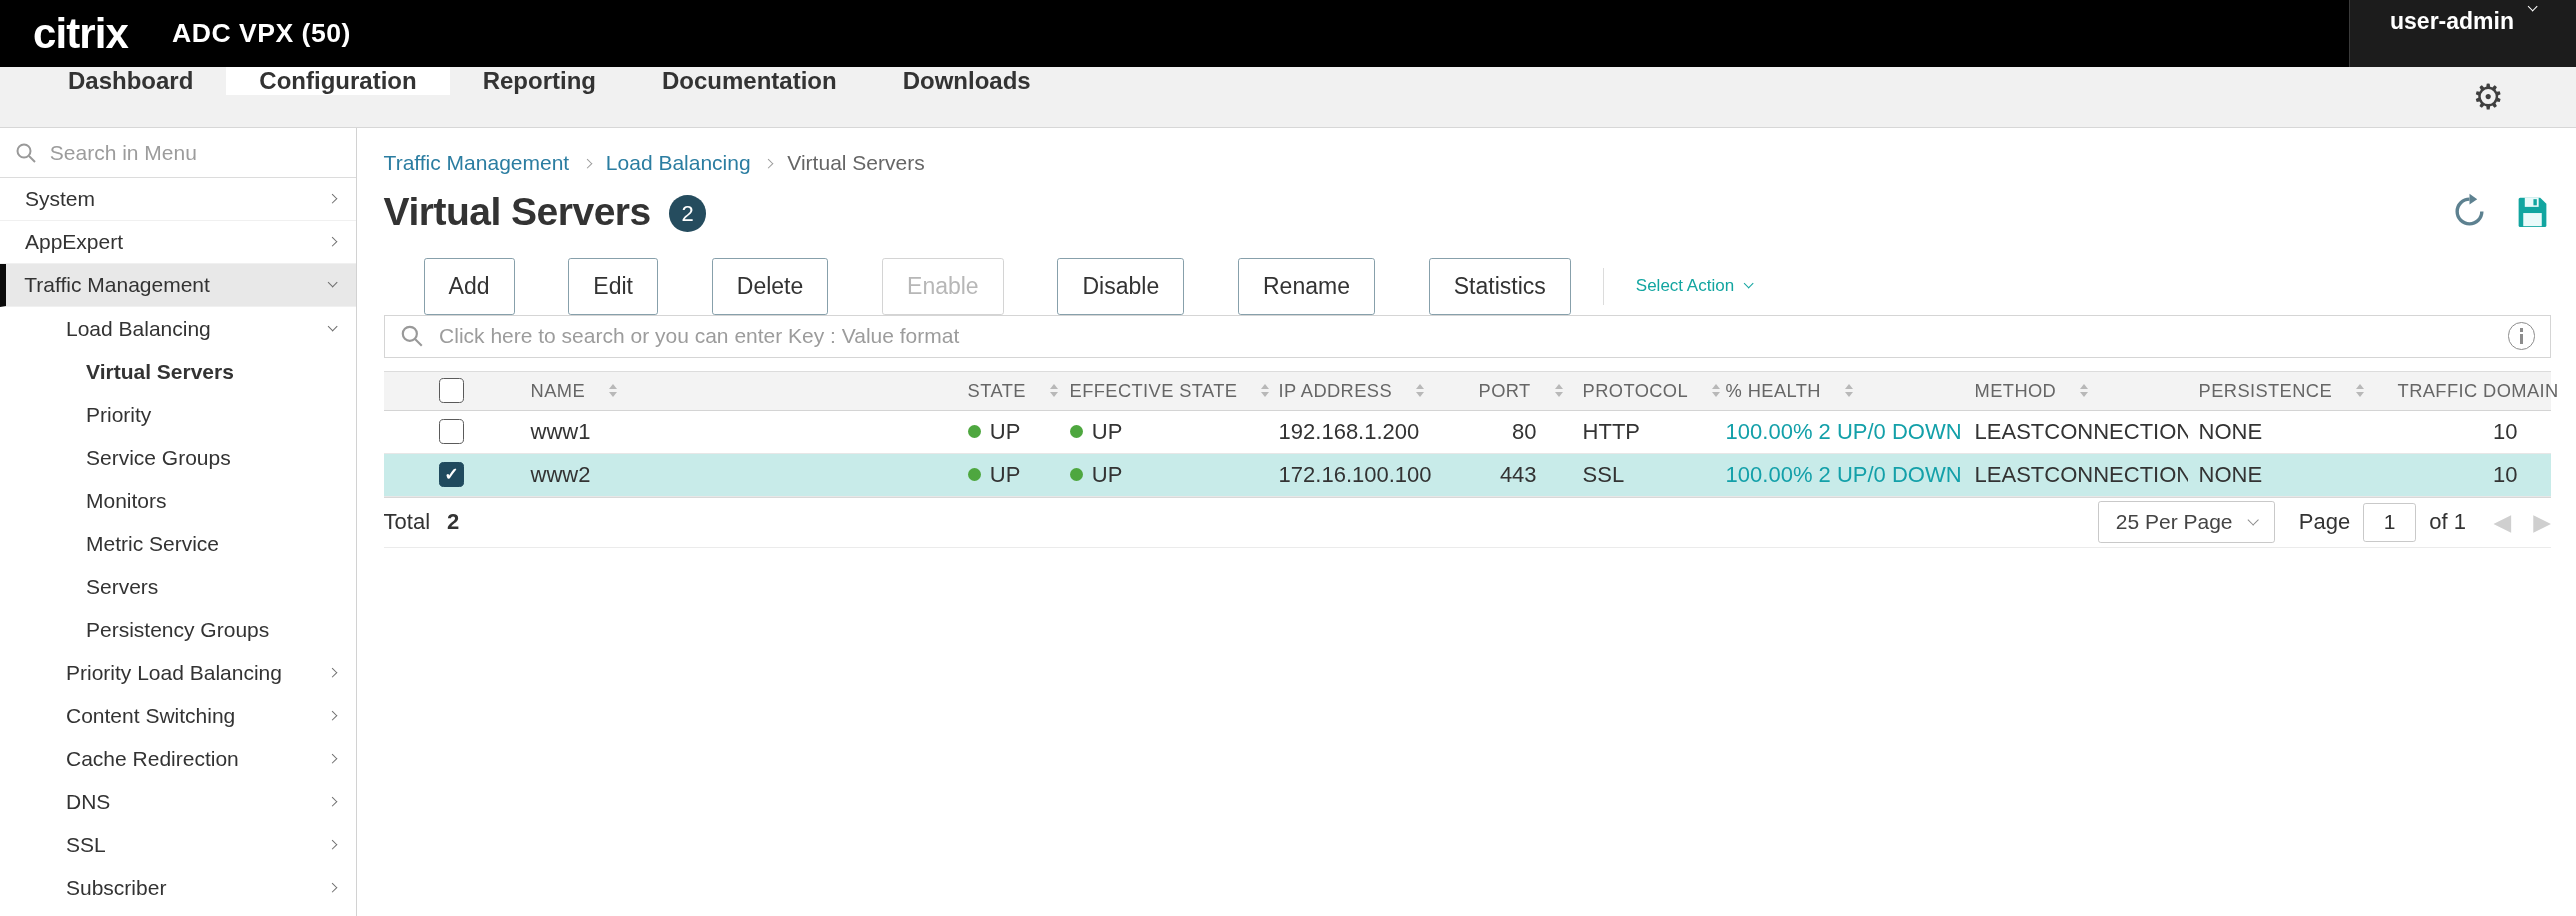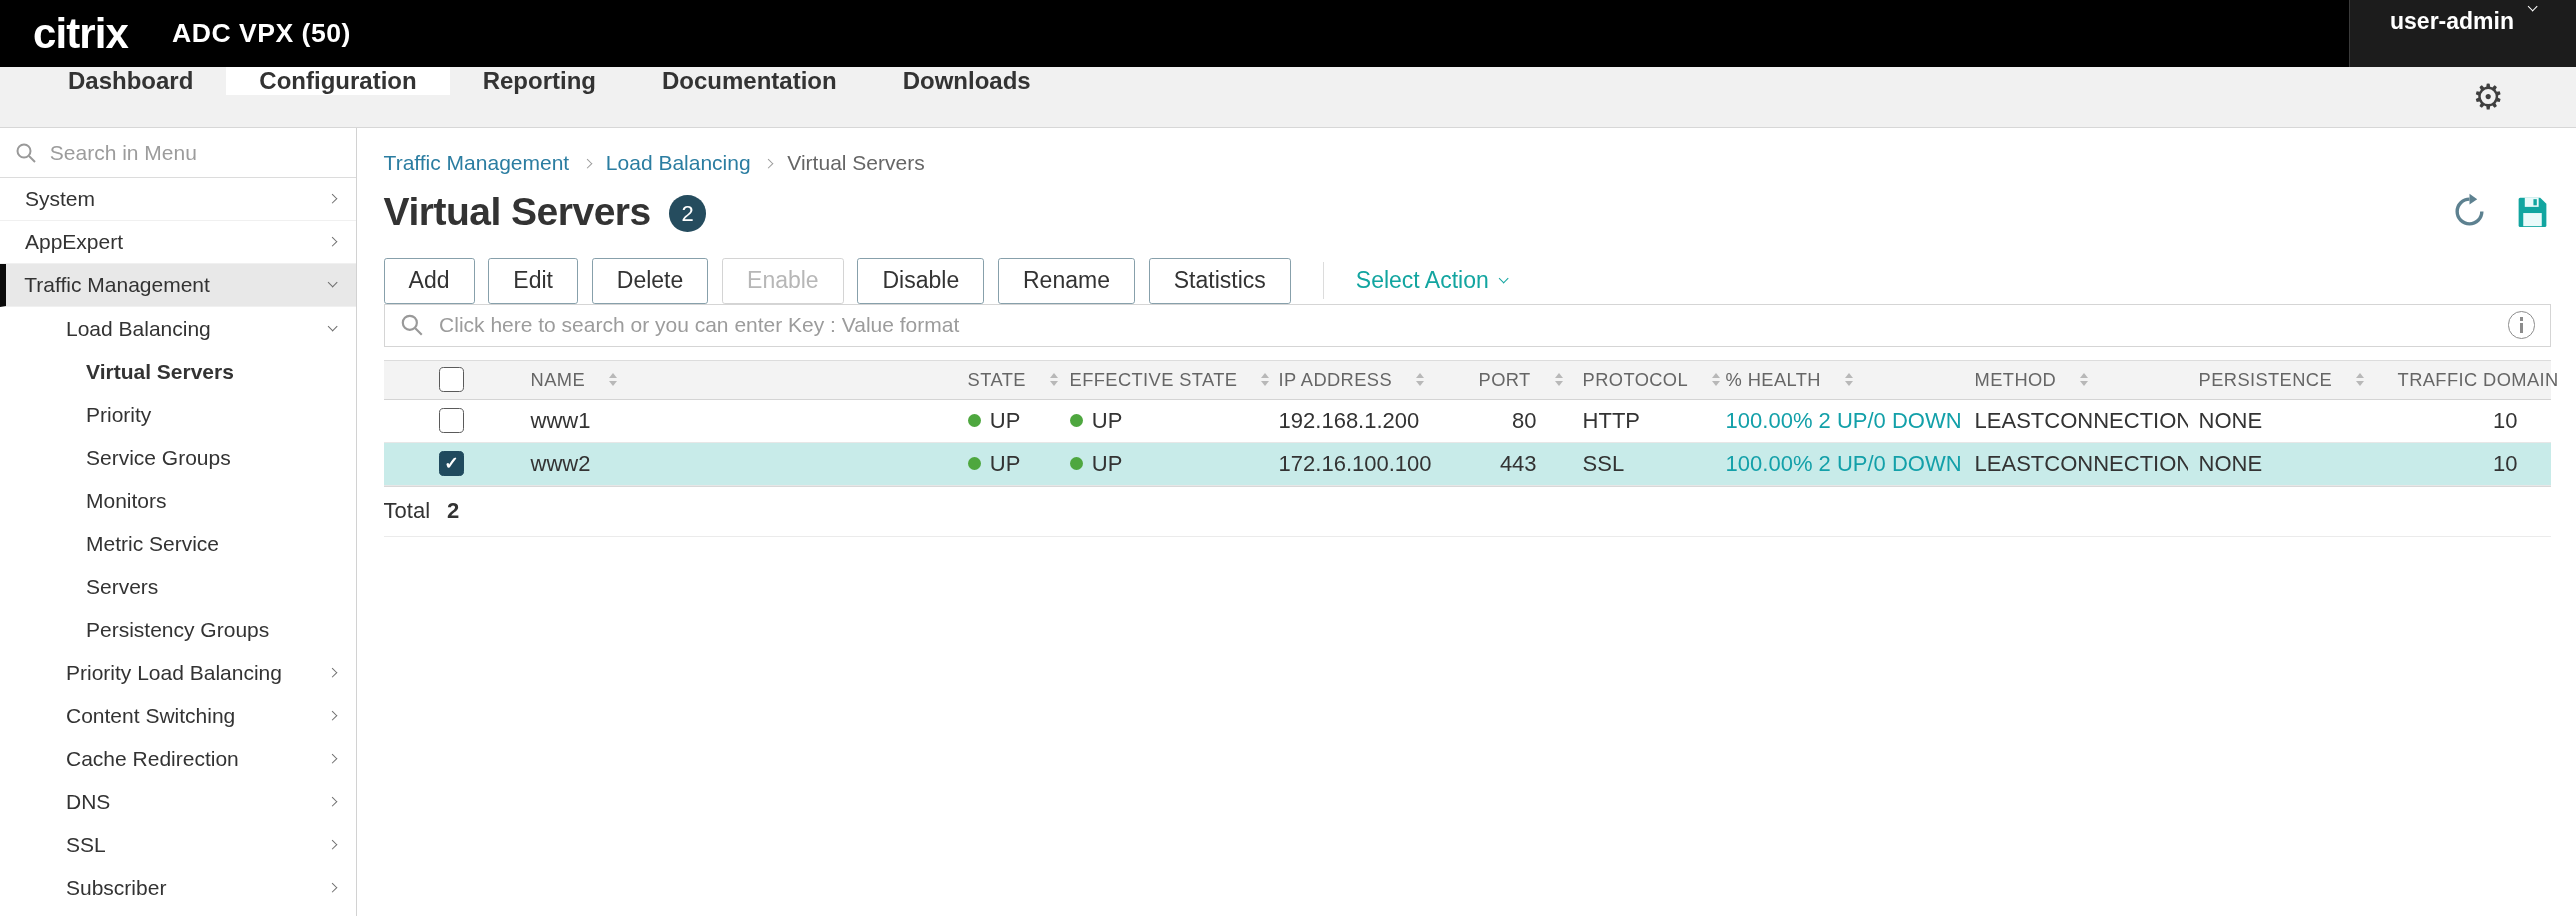--- a/index.html
+++ b/index.html
@@ -57,25 +57,25 @@
   .breadcrumb .current { color:#666; }
 
   .titlerow { display:flex; align-items:center; margin-top:14.7px; }
   .pagetitle { font-size:39px; font-weight:600; color:#333; letter-spacing:-0.5px; }
   .badge { min-width:37px; height:37px; border-radius:18.3px; background:#254c5e; color:#fff;
            font-size:22px; display:flex; align-items:center; justify-content:center; margin-left:18.3px; margin-top:3.7px; }
   .titleicons { margin-left:auto; display:flex; align-items:center; gap:26px; }
   .titleicons svg { cursor:pointer; display:block; }
 
   .toolbar { margin-top:24px; display:flex; align-items:center; gap:13.8px; }
-  .btn { height:46px; padding:0 24px; background:#fff; border:0.9px solid #87a0ab; border-radius:2.8px;
-         font-size:23px; color:#333; font-family:inherit; cursor:pointer; }
+  .btn { height:57px; padding:0 24px; background:#fff; border:0.9px solid #87a0ab; border-radius:2.8px;
+         font-size:23px; color:#333; font-family:inherit; cursor:pointer;margin-left:40px; }
   .btn.disabled { color:#b7b7b7; border-color:#d4d4d4; cursor:default; }
   .vsep { width:0.9px; height:37px; background:#dcdcdc; margin:0 18.3px; }
-  .select-action { display:flex; align-items:center; gap:11px; color:#12a5a0; font-size:23px; cursor:pointer; }
+  .select-action { display:flex; align-items:center; gap:11px; color:#12a5a0; font-size:17px; cursor:pointer; }
 
   .filterbar { height:43px; border:0.9px solid #d5d5d5; border-radius:0;
                display:flex; align-items:center; gap:13.8px; padding:0 14.7px; background:#fff; }
   .filterbar input { flex:1; border:none; outline:none; font-size:21px; color:#333; font-family:inherit; background:transparent; }
   .filterbar input::placeholder { color:#9c9c9c; }
   .info { width:27.5px; height:27.5px; border:1.8px solid #8c8c8c; border-radius:50%; flex:0 0 auto;
           display:flex; flex-direction:column; align-items:center; justify-content:center; cursor:pointer; }
   .info::before { content:""; width:3.7px; height:3.7px; background:#8c8c8c; margin-bottom:2.8px; }
   .info::after  { content:""; width:3.7px; height:10px; background:#8c8c8c; }
 
@@ -426,18 +426,33 @@
         <div class="td num">
             <span>10</span>
           </div>
       </div>
 
       <div class="tfooter">
         <div class="total">
           <span>Total</span>
           <b>2</b>
         </div>
+        <div class="foot-right">
+          <div class="pp">
+            <span>25 Per Page</span>
+            <span class="chev down"></span>
+          </div>
+          <div class="page-group">
+            <span>Page</span>
+            <input class="page-input" type="text" value="1" style="">
+            <span>of 1</span>
+          </div>
+          <div class="pager">
+            <span>◀</span>
+            <span>▶</span>
+          </div>
+        </div>
       </div>
 
     </section>
   </div>
 </div>
 
 
 </body></html>

